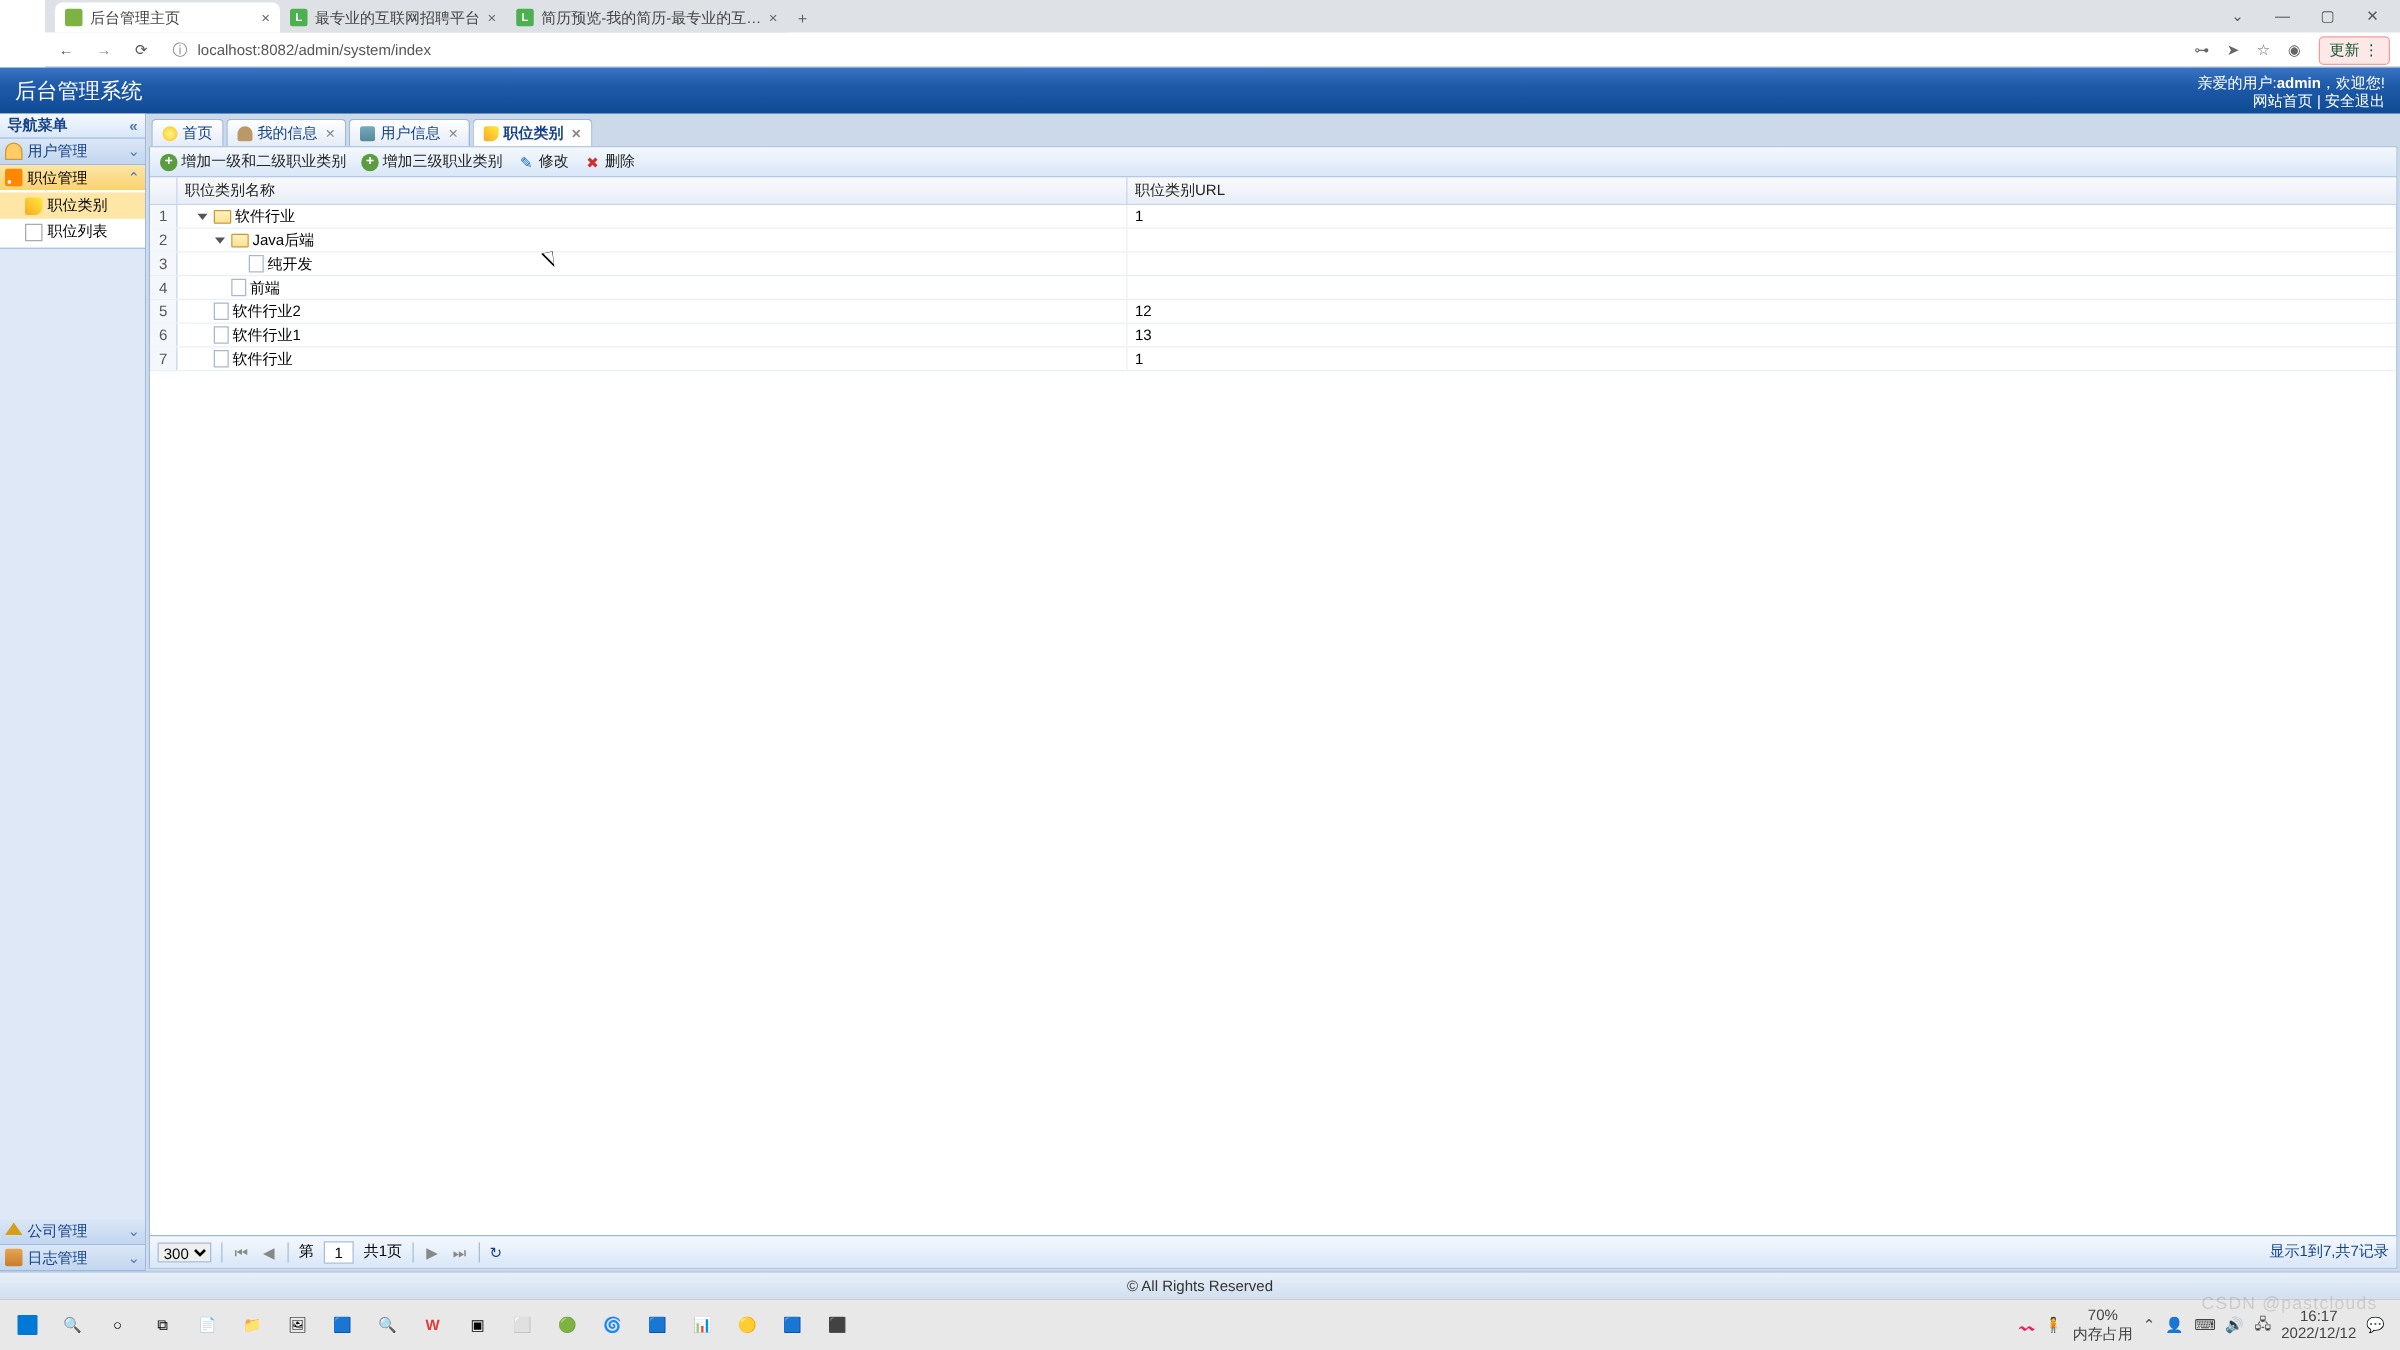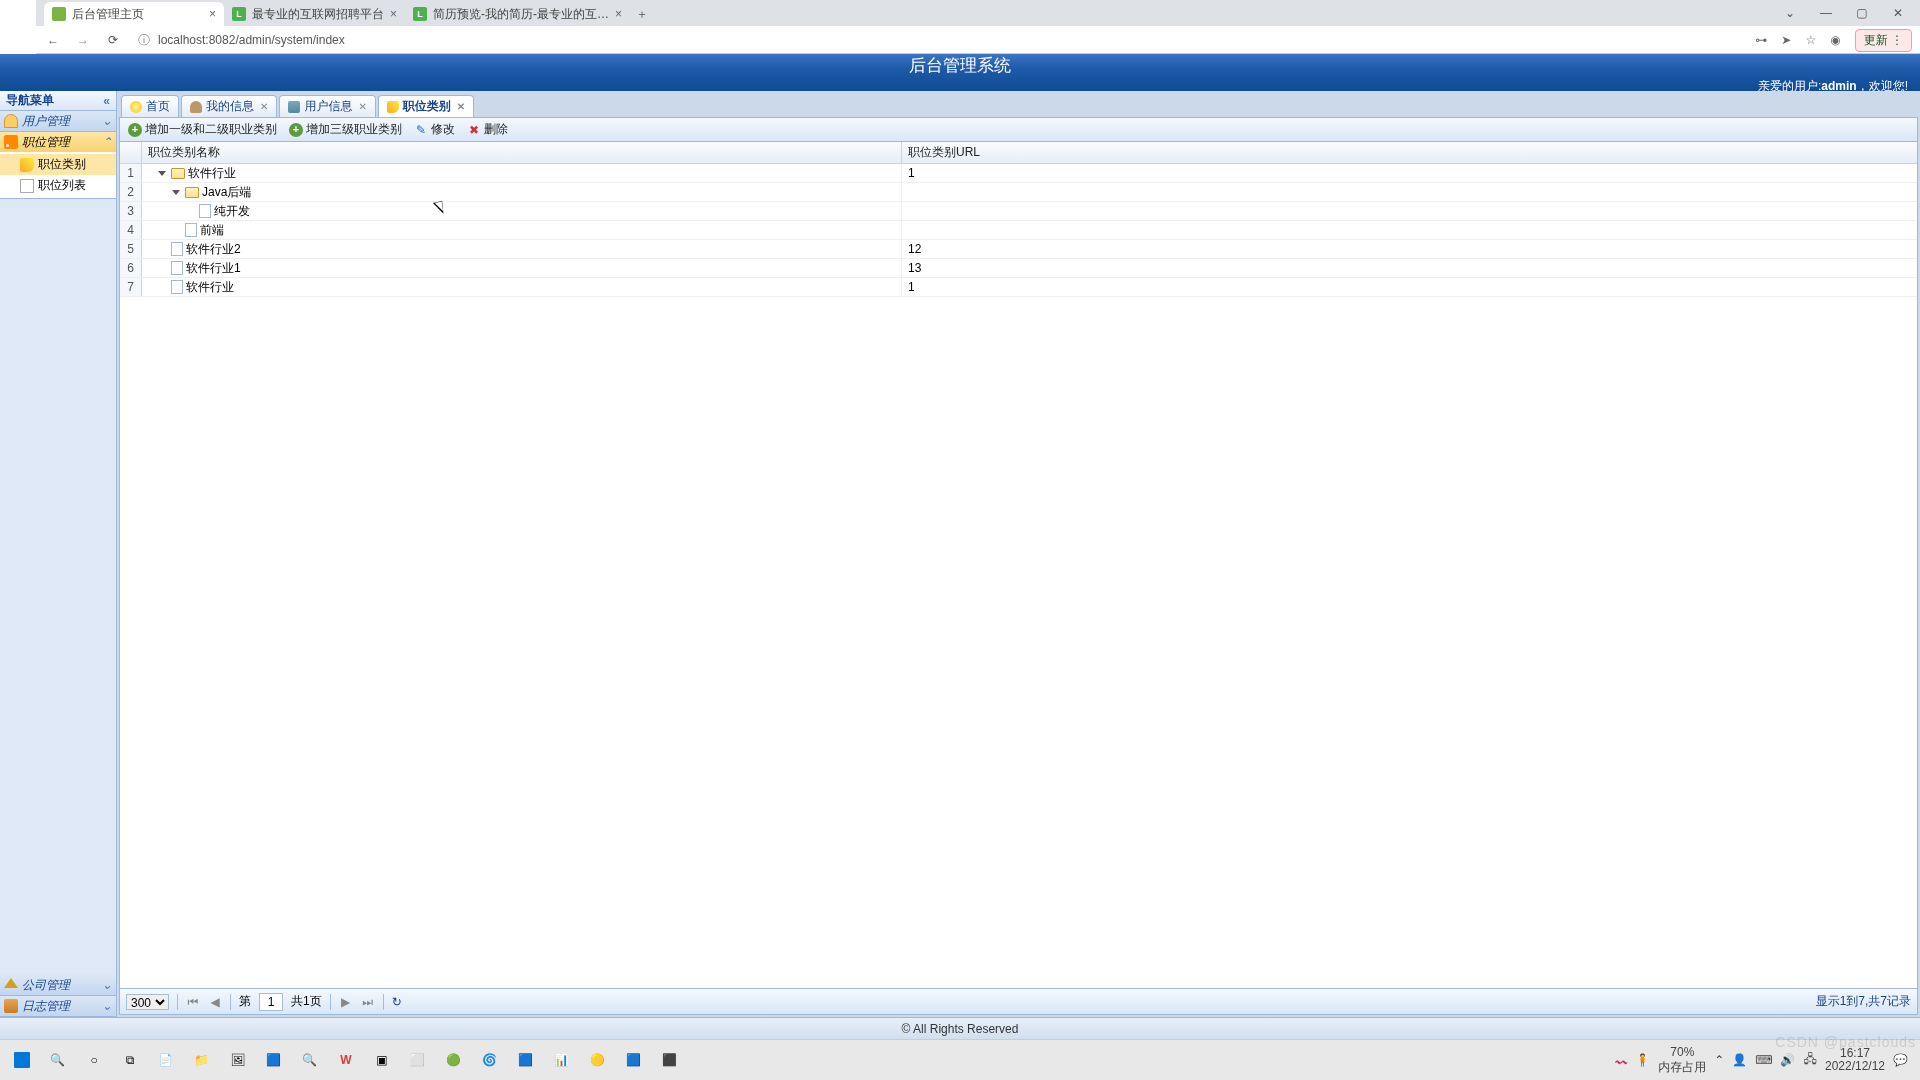--- a/index.html
+++ b/index.html
@@ -20,34 +20,34 @@
 .addr-row { height: 28px; display: flex; align-items: center; padding: 0 8px; gap: 12px; }
 .nav-btn { color: #888; width: 18px; text-align: center; }
 .nav-btn.enabled { color: #555; }
 .url-bar { flex: 1; height: 22px; border: none; display: flex; align-items: center; gap: 8px; padding: 0 4px; color: #555; }
 .url-lock { color: #888; }
 .addr-right { margin-left: auto; display: flex; gap: 14px; align-items: center; }
 .addr-ico { color: #666; }
 .update-btn { border: 1px solid #f29d9d; color: #14532d; padding: 2px 8px; border-radius: 4px; background: #fce8e6; }
 
 
-.app-header { height: 37px; background: linear-gradient(to bottom, #3a74c5, #1e5aa8 40%, #0f4a94); color: #fff; display: flex; align-items: center; padding: 0 12px; flex-direction: column; }
+.app-header { height: 37px; background: linear-gradient(to bottom, #3a74c5, #1e5aa8 40%, #0f4a94); color: #fff; display: flex; align-items: center; padding: 0 12px; }
 .app-title { font-size: 17px; font-weight: 500; }
 .header-right { margin-left: auto; text-align: right; font-size: 12px; line-height: 15px; padding-top: 2px; }
 .header-right a { color: #fff; text-decoration: none; }
 
 
 .workspace { display: flex; height: calc(1080px - 54px - 37px - 22px - 41px); }
 
 
 .sidebar { width: 117px; background: #dfe8f6; border-right: 1px solid #9cb8dd; display: flex; flex-direction: column; }
 .sidebar-header { height: 20px; background: linear-gradient(#f4f8fd, #d9e7f8); border-bottom: 1px solid #9cb8dd; display: flex; align-items: center; padding: 0 6px; font-weight: bold; color: #15428b; }
 .sidebar-collapse { margin-left: auto; color: #4e79b2; cursor: pointer; }
 .accordion-panel { border-bottom: 1px solid #9cb8dd; }
-.accordion-hd { height: 20px; background: linear-gradient(#dbe7f6, #c2d6ef); display: flex; align-items: center; padding: 0 4px; gap: 4px; color: #15428b; cursor: pointer; font-style: italic; }
+.accordion-hd { height: 20px; background: linear-gradient(#dbe7f6, #c2d6ef); display: flex; align-items: center; padding: 0 4px; gap: 4px; color: #15428b; cursor: pointer; }
 .accordion-hd .chev { margin-left: auto; color: #4e79b2; }
 .accordion-hd.active { background: linear-gradient(#fde6a6, #fbd26e); color: #000; }
 .accordion-body { background: #fff; padding: 2px 0; }
 .tree-node { display: flex; align-items: center; gap: 4px; padding: 2px 6px 2px 20px; cursor: pointer; }
 .tree-node.selected { background: #fde6a6; }
 .tree-node .ico { width: 14px; height: 14px; }
 .sidebar-bottom { margin-top: auto; }
 
 
 .ico-user { background: #ffcc66; border-radius: 50% 50% 0 0; border: 1px solid #cc9933; position: relative; }
@@ -114,21 +114,21 @@
 .tb-ico-win { width: 16px; height: 16px; background: conic-gradient(#0078d7 0 25%, #0078d7 25% 50%, #0078d7 50% 75%, #0078d7 75%); border-radius: 1px; }
 .tb-right { margin-left: auto; display: flex; align-items: center; gap: 8px; padding-right: 8px; font-size: 11px; color: #444; text-align: center; }
 .tb-clock { text-align: center; line-height: 13px; }
 
 
 .cursor { position: absolute; left: 437px; top: 198px; width: 12px; height: 18px; pointer-events: none; }
 .cursor::before { content: ""; position: absolute; width: 0; height: 0; border-left: 8px solid #000; border-top: 5px solid transparent; border-bottom: 10px solid transparent; transform: rotate(-45deg); }
 .cursor::after { content: ""; position: absolute; width: 0; height: 0; left: 1px; top: 1px; border-left: 6px solid #fff; border-top: 4px solid transparent; border-bottom: 8px solid transparent; transform: rotate(-45deg); }
 
 
-.watermark { position: absolute; right: 4px; bottom: 30px; color: rgba(120,120,120,0.25); font-size: 14px; letter-spacing: 1px; pointer-events: none; }
+.watermark { position: absolute; right: 18px; bottom: 30px; color: rgba(120,120,120,0.25); font-size: 14px; letter-spacing: 1px; pointer-events: none; }
 </style>
 </head>
 <body>
 
 <div class="browser-chrome">
   <div class="tab-row">
     <div class="tab active">
       <span class="tab-icon tab-favicon-green"></span>
       <span>后台管理主页</span>
       <span class="tab-close">×</span>

